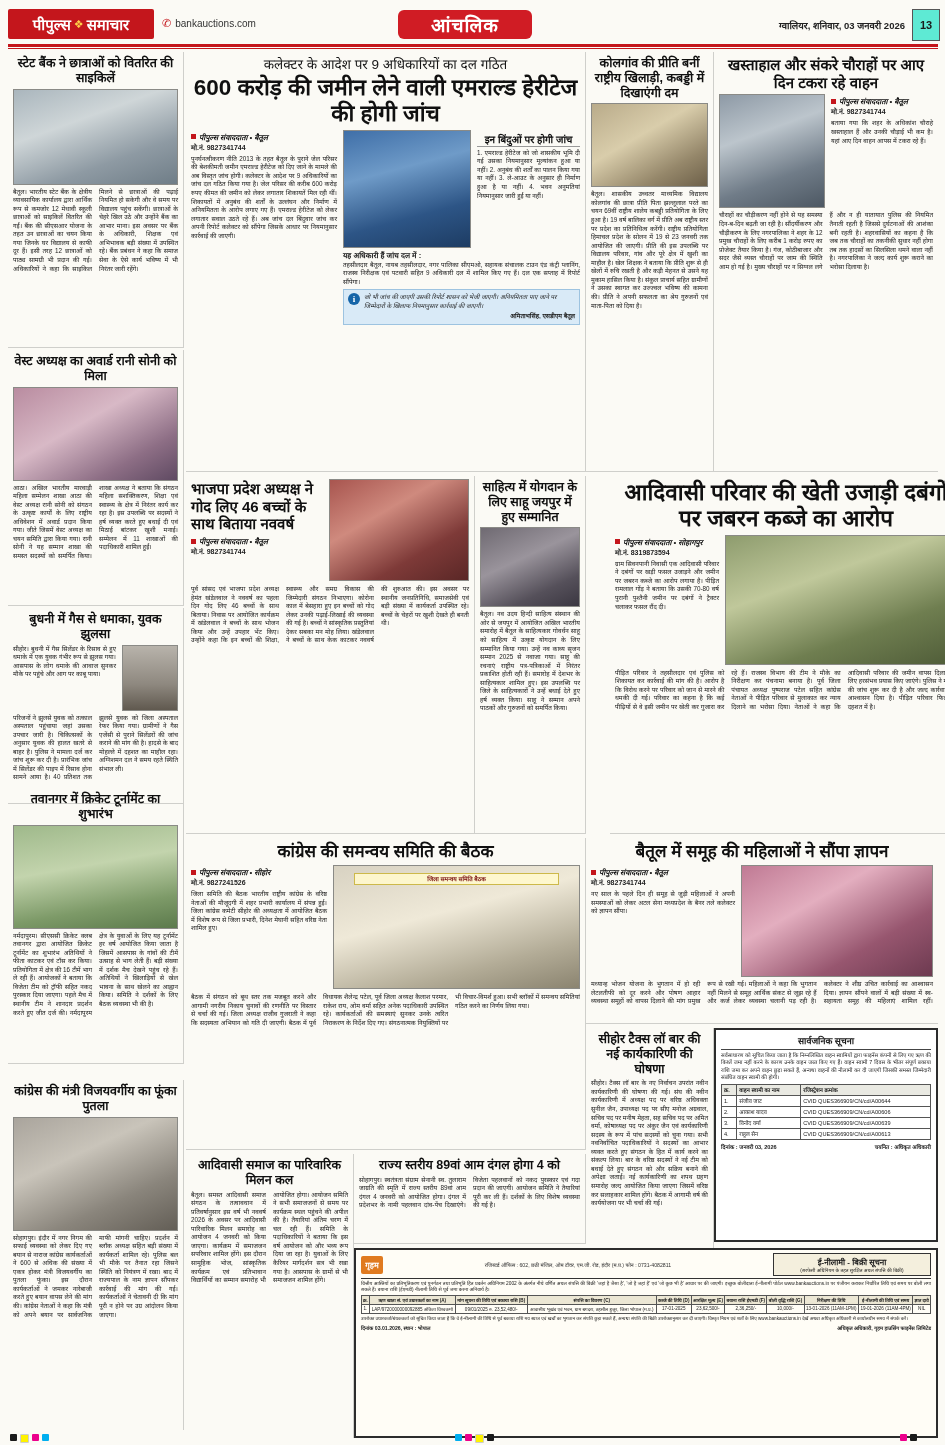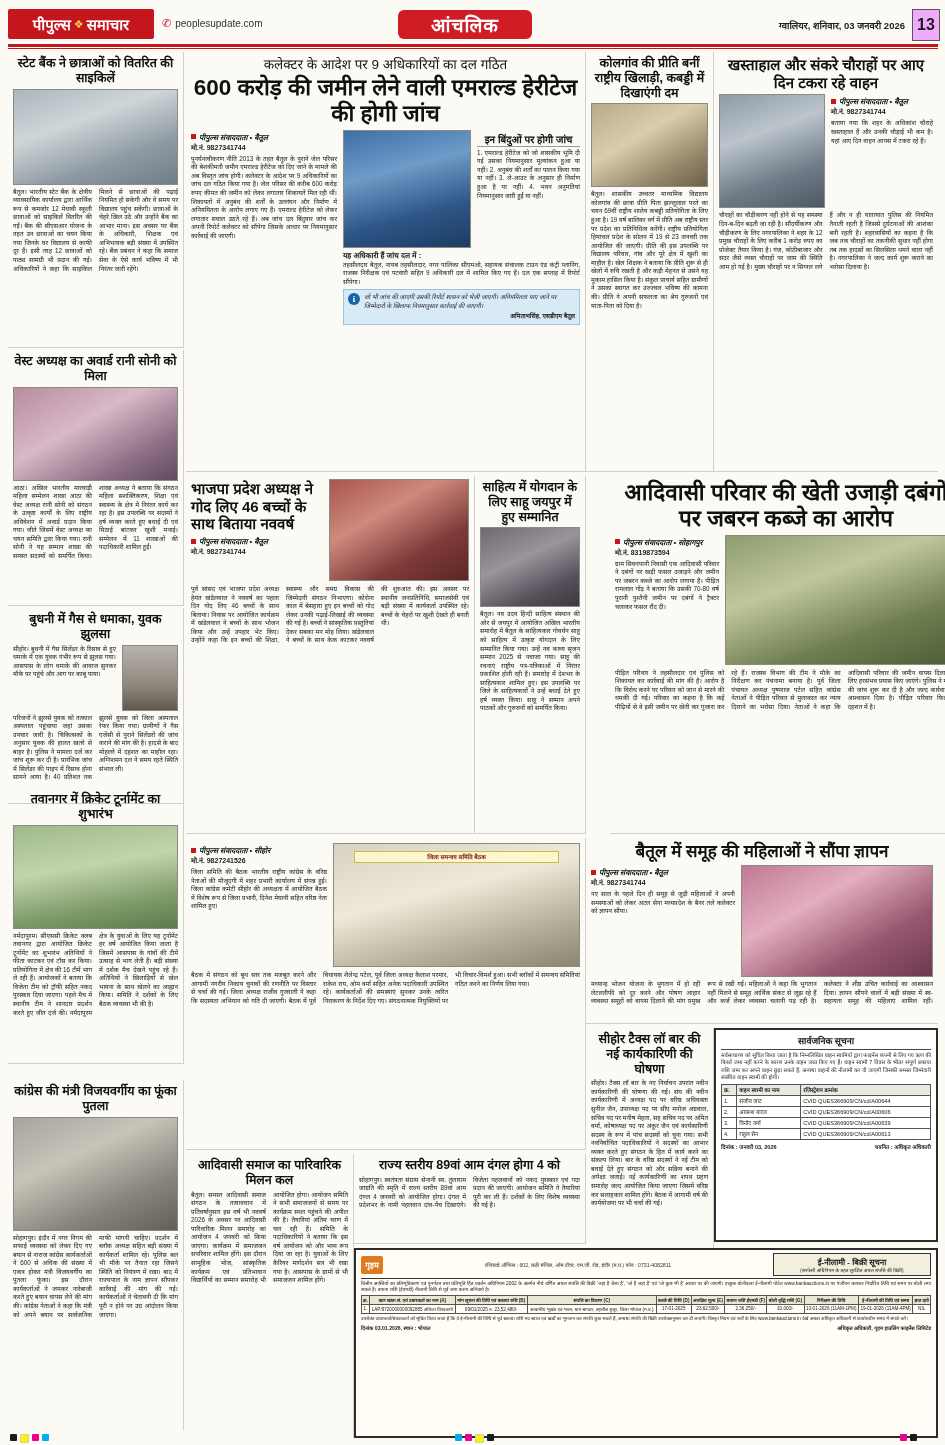--- a/index.html
+++ b/index.html
@@ -7,22 +7,22 @@
         font-family:"Liberation Sans","DejaVu Sans",sans-serif;color:#1b1b1b;overflow:hidden;}
   
   .mast-logo{position:absolute;left:8px;top:9px;width:146px;height:30px;background:#c4161c;
     color:#fff;font-weight:bold;font-size:15px;display:flex;align-items:center;justify-content:center;gap:3px;border-radius:2px;}
   .mast-logo .flower{color:#ffd24a;font-size:11px;}
   .site{position:absolute;left:162px;top:17px;font-size:10px;color:#333;display:flex;align-items:center;gap:4px;}
   .site .ph{color:#c4161c;font-size:11px;}
   .section-pill{position:absolute;left:398px;top:10px;width:134px;height:29px;background:#d01c24;color:#fff;
     font-weight:bold;font-size:19px;display:flex;align-items:center;justify-content:center;border-radius:6px;letter-spacing:1px;}
   .dateline{position:absolute;left:660px;top:19px;width:245px;text-align:right;font-size:9.5px;font-weight:bold;color:#222;}
-  .pagenum{position:absolute;left:912px;top:9px;width:26px;height:30px;border:1px solid #555;background:#f0abfc;
-    display:flex;align-items:center;justify-content:center;font-size:16px;font-weight:bold;}
+  .pagenum{position:absolute;left:912px;top:9px;width:26px;height:30px;border:1px solid #555;background:#5eead4;
+    display:flex;align-items:center;justify-content:center;font-size:11px;font-weight:bold;}
   .redrule{position:absolute;left:8px;top:44px;width:930px;height:3px;background:#c4161c;}
   .redrule:after{content:"";position:absolute;left:0;top:4px;width:930px;height:1px;background:#c4161c;}
   
   .art{position:absolute;box-sizing:border-box;padding:3px 5px;overflow:hidden;}
   .vr{border-right:1px solid #cfcfcb;}
   .hb{border-bottom:1px solid #cfcfcb;}
   .hl{margin:1px 0 3px 0;text-align:center;font-weight:bold;color:#101010;line-height:1.18;}
   .hl-sm{font-size:12.5px;}
   .hl-md{font-size:15px;}
   .hl-lg{font-size:17px;}
@@ -80,21 +80,21 @@
 <div id="page">
 
   <header>
     <div class="mast-logo">
       <span>पीपुल्स</span>
       <span class="flower">❖</span>
       <span>समाचार</span>
     </div>
     <div class="site">
       <span class="ph">✆</span>
-      <span>peoplesupdate.com</span>
+      <span>bankauctions.com</span>
     </div>
     <div class="section-pill">आंचलिक</div>
     <div class="dateline">ग्वालियर, शनिवार, 03 जनवरी 2026</div>
     <div class="pagenum">13</div>
     <div class="redrule"></div>
   </header>
 
   <section class="art vr hb" style="left:8px;top:52px;width:176px;height:296px;">
     <h2 class="hl hl-sm">स्टेट बैंक ने छात्राओं को वितरित की साइकिलें</h2>
     <div class="photo" style="height:94px;background:linear-gradient(160deg,#aab6bd 0%,#cfd6d8 35%,#8e9aa3 70%,#6f7d87 100%);"></div>
@@ -214,20 +214,21 @@
           </div>
         <div class="phone">मो.नं. 8319873594</div>
         <div class="body">ग्राम सिवनपानी निवासी एक आदिवासी परिवार ने दबंगों पर खड़ी फसल उजाड़ने और जमीन पर जबरन कब्जे का आरोप लगाया है। पीड़ित रामलाल गोंड़ ने बताया कि उसकी 70-80 वर्ष पुरानी पुश्तैनी जमीन पर दबंगों ने ट्रैक्टर चलाकर फसल रौंद दी।</div>
       </div>
       <div class="photo" style="flex:1;height:128px;margin:0;background:linear-gradient(160deg,#8e9c6e 0%,#c0c89b 35%,#6f7e50 70%,#4f5c38 100%);"></div>
     </div>
     <div class="body cols3" style="height:166px;margin-top:4px;">पीड़ित परिवार ने तहसीलदार एवं पुलिस को शिकायत कर कार्रवाई की मांग की है। आरोप है कि विरोध करने पर परिवार को जान से मारने की धमकी दी गई। परिवार का कहना है कि कई पीढ़ियों से वे इसी जमीन पर खेती कर गुजारा कर रहे हैं। राजस्व विभाग की टीम ने मौके का निरीक्षण कर पंचनामा बनाया है। पूर्व जिला पंचायत अध्यक्ष पुष्पराज पटेल सहित कांग्रेस नेताओं ने पीड़ित परिवार से मुलाकात कर न्याय दिलाने का भरोसा दिया। नेताओं ने कहा कि आदिवासी परिवार की जमीन वापस दिलाने के लिए हरसंभव प्रयास किए जाएंगे। पुलिस ने मामले की जांच शुरू कर दी है और जल्द कार्रवाई का आश्वासन दिया है। पीड़ित परिवार फिलहाल दहशत में है।</div>
   </section>
 
   <section class="art vr hb" style="left:186px;top:838px;width:400px;height:312px;">
+    <h2 class="hl hl-lg">कांग्रेस की समन्वय समिति की बैठक</h2>
     <div class="row" style="margin-top:2px;">
       <div style="flex:0 0 136px;">
         <div class="byline">
             <span class="dot"></span>
             <span>पीपुल्स संवाददाता • सीहोर</span>
           </div>
         <div class="phone">मो.नं. 9827241526</div>
         <div class="body">जिला समिति की बैठक भारतीय राष्ट्रीय कांग्रेस के वरिष्ठ नेताओं की मौजूदगी में शहर प्रभारी कार्यालय में संपन्न हुई। जिला कांग्रेस कमेटी सीहोर की अध्यक्षता में आयोजित बैठक में विशेष रूप से जिला प्रभारी, दिनेश मेघानी सहित वरिष्ठ नेता शामिल हुए।</div>
       </div>
       <div class="photo" style="flex:1;height:122px;margin:0;background:linear-gradient(165deg,#d8d2c2 0%,#efe9d8 40%,#b3ac97 75%,#8b8470 100%);">

